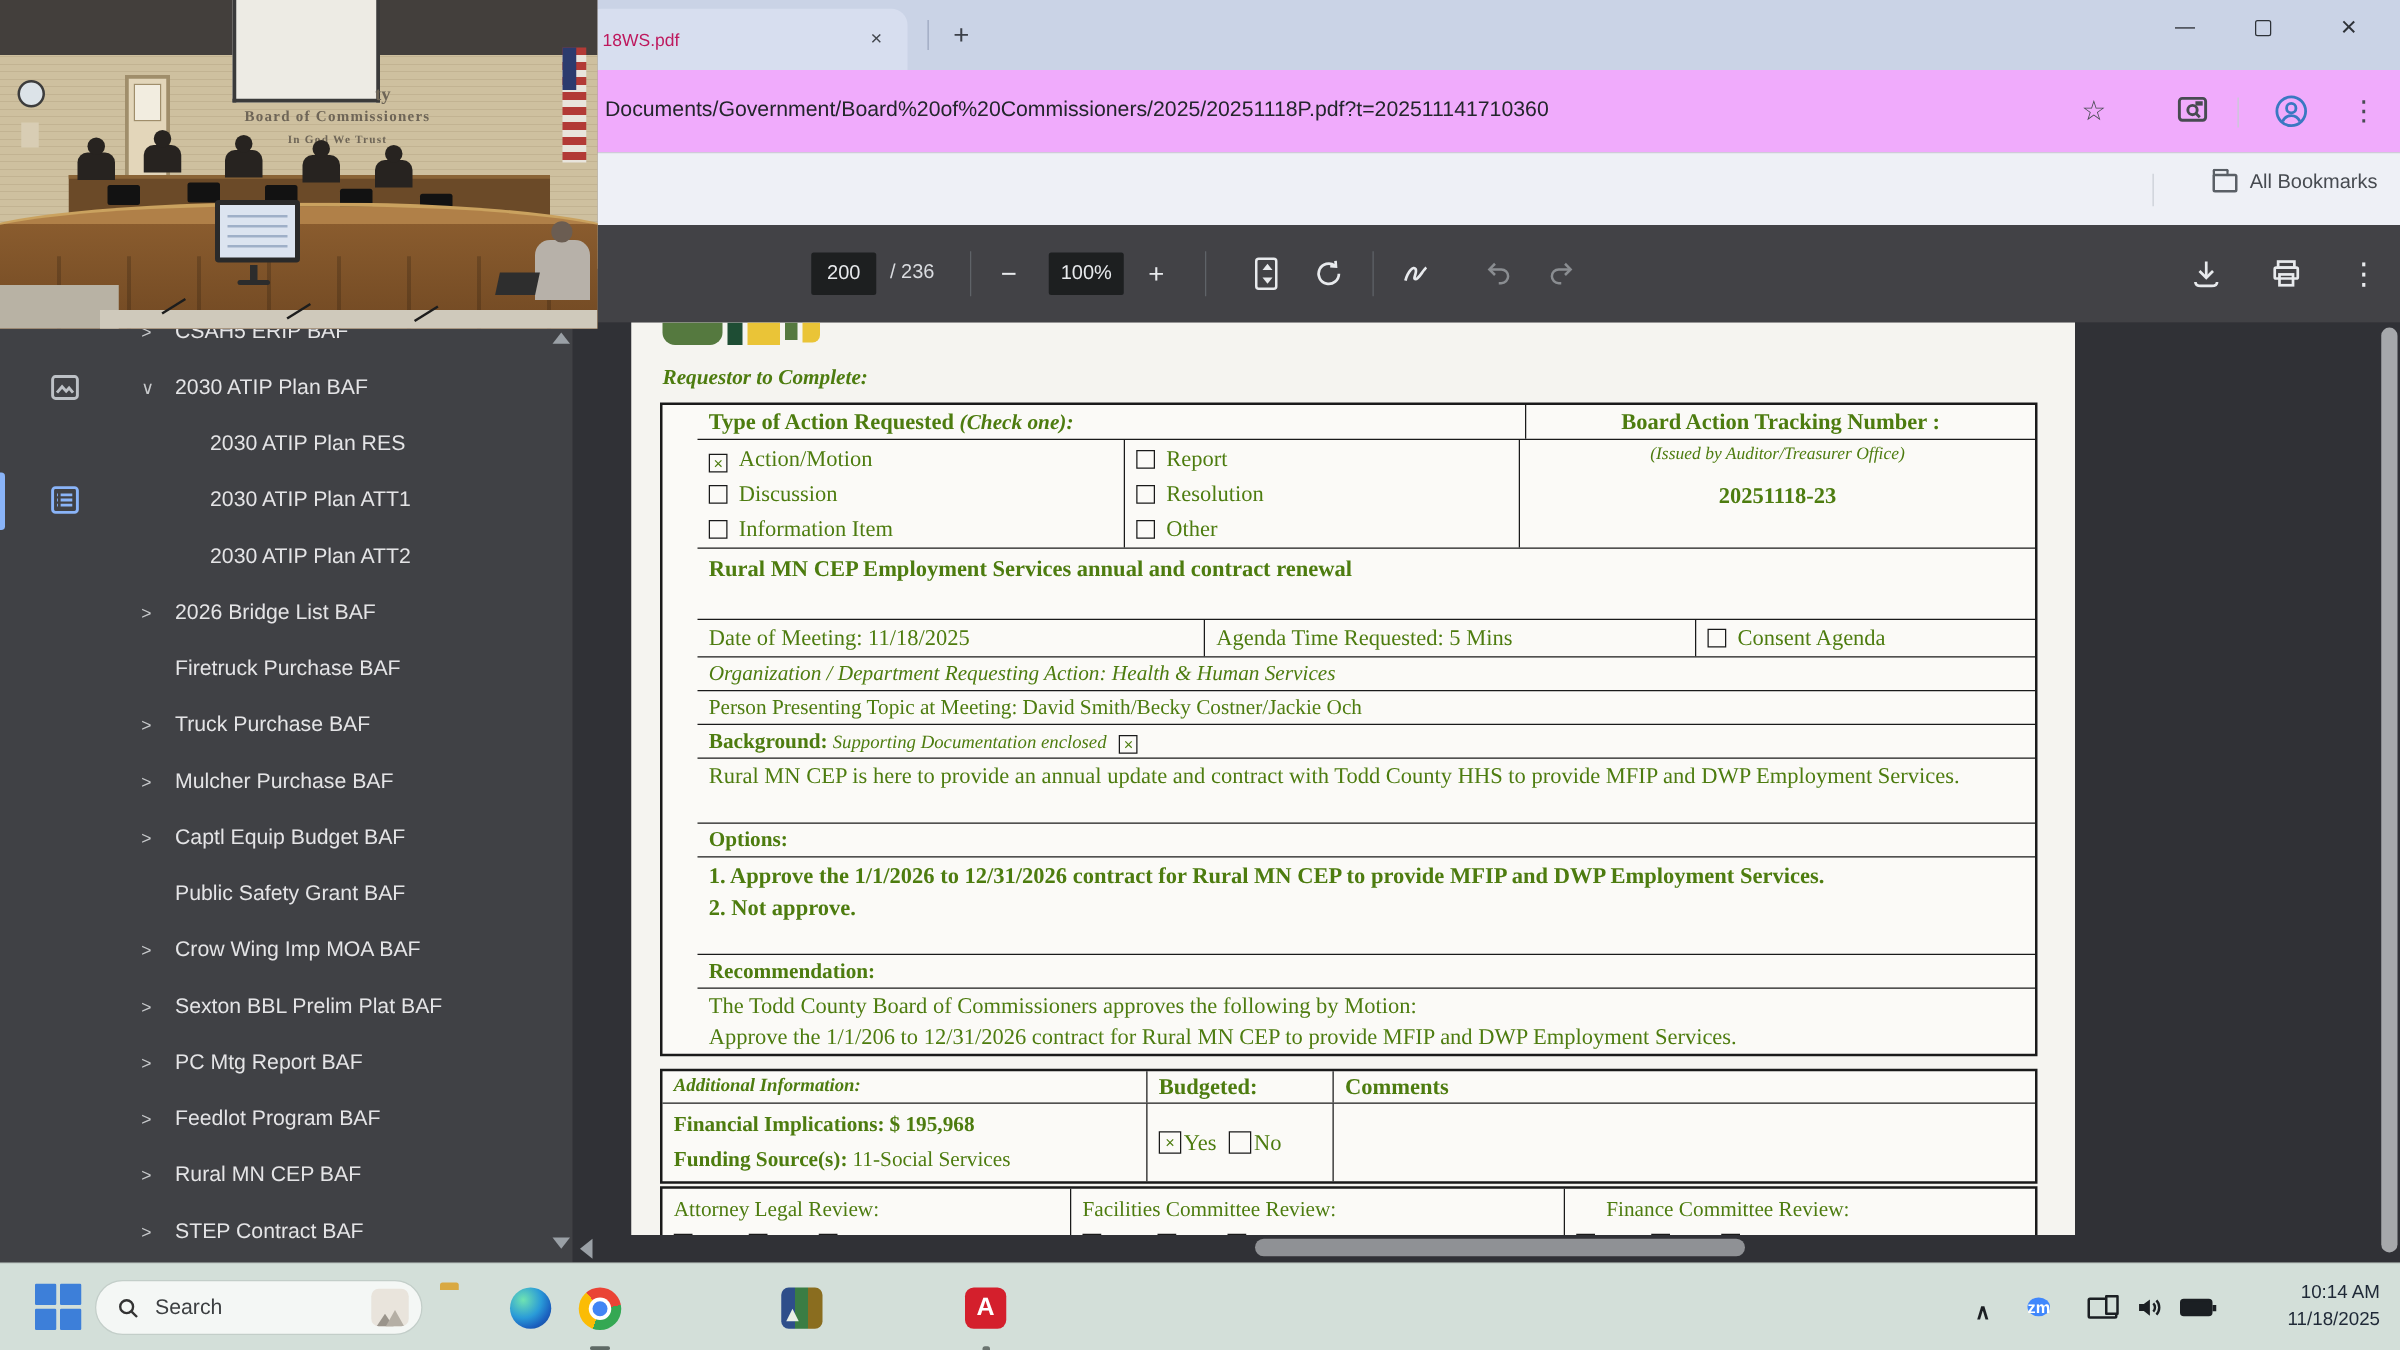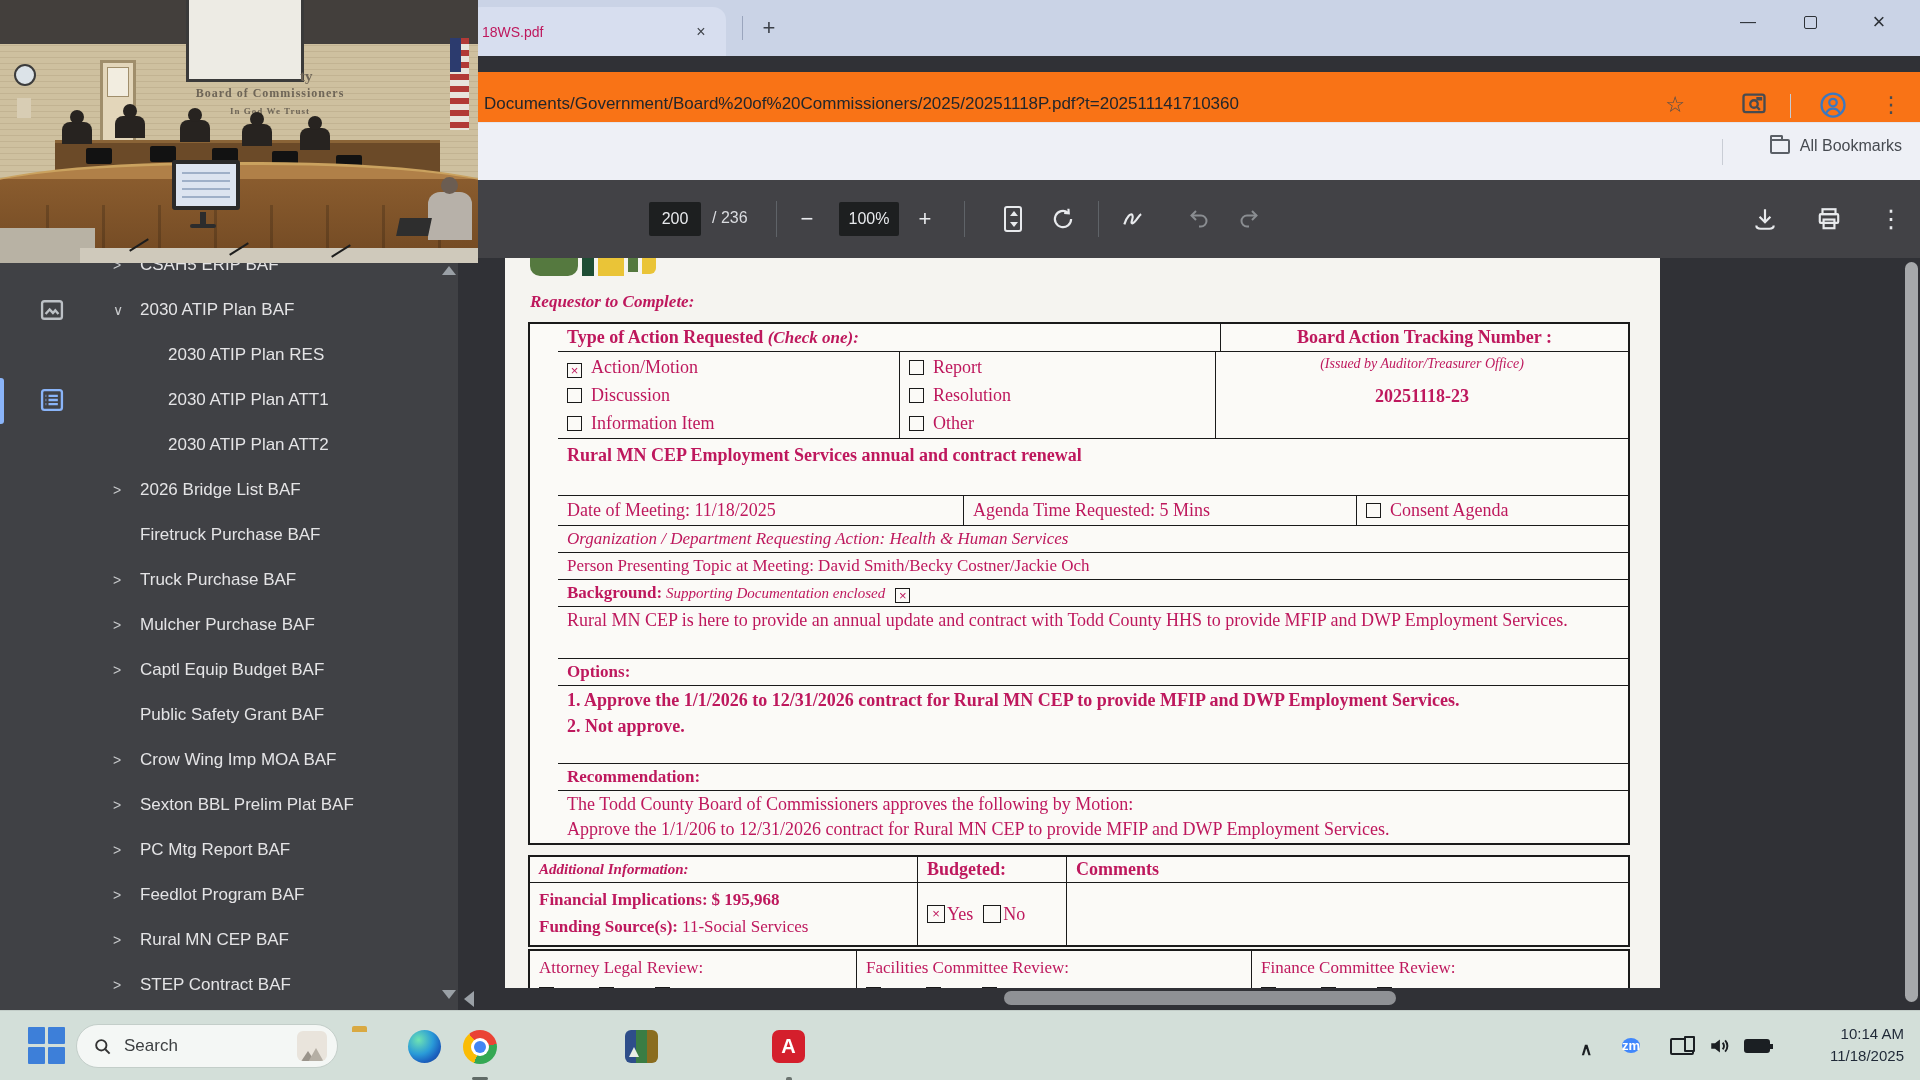--- a/index.html
+++ b/index.html
@@ -14,21 +14,21 @@
     border-radius:13px 13px 0 0;display:flex;align-items:center;padding:0 14px;}
   .tab-title{font-size:14px;color:#be185d;flex:1;}
   .tab-close{width:22px;height:22px;border-radius:50%;text-align:center;line-height:21px;
     font-size:16px;color:#41454c;}
   .tab-sep{left:742px;top:16px;width:1px;height:24px;background:#9aa5bd;}
   .newtab{left:756px;top:16px;width:26px;height:26px;font-size:22px;color:#3c4049;
     text-align:center;line-height:24px;}
   .wctl{top:0;width:62px;height:44px;display:flex;align-items:center;justify-content:center;
     color:#2e3238;font-size:16px;}
   .wctl-restore{width:13px;height:13px;border:1.6px solid #2e3238;border-radius:2px;}
-  .addressbar{left:0;top:56px;width:1920px;height:66px;background:#f97316;margin-top:16px;}
+  .addressbar{left:0;top:56px;width:1920px;height:66px;background:#f0abfc;}
   .url{left:484px;top:22px;font-size:17px;color:#23262b;white-space:nowrap;}
   .abar-ic{top:18px;width:30px;height:30px;color:#474b51;font-size:22px;text-align:center;line-height:30px;}
   .abar-sep{left:1790px;top:22px;width:1px;height:24px;background:#c6cbd4;}
   .bookmarksbar{left:0;top:122px;width:1920px;height:58px;background:#eef0f6;
     border-top:1px solid #e2e5ec;}
   .allbm{right:18px;top:14px;display:flex;align-items:center;gap:10px;color:#474b51;font-size:16px;}
   .bm-sep{left:1722px;top:16px;width:1px;height:26px;background:#c9cdd5;}
   .folder-ic{width:20px;height:15px;border:2px solid #5a5f66;border-radius:2px;position:relative;}
   .folder-ic:before{content:"";position:absolute;left:-2px;top:-6px;width:9px;height:4px;
     border:2px solid #5a5f66;border-bottom:none;border-radius:2px 2px 0 0;}
@@ -57,21 +57,21 @@
   .tri-up{width:0;height:0;border:7px solid transparent;border-bottom:9px solid #9aa0a6;border-top:none;}
   .tri-down{width:0;height:0;border:7px solid transparent;border-top:9px solid #9aa0a6;border-bottom:none;}
   .tri-left{width:0;height:0;border:8px solid transparent;border-right:10px solid #9aa0a6;border-left:none;}
 
   .canvas{left:458px;top:0;width:1462px;height:752px;background:#303136;}
   .vscroll{right:2px;top:4px;width:13px;height:740px;background:#a6a8ab;border-radius:7px;}
   .hscroll{left:546px;top:733px;width:392px;height:14px;background:#8f9195;border-radius:7px;}
 
   
   .page{left:47px;top:0;width:1155px;height:730px;background:#f5f4f0;overflow:hidden;
-    font-family:"Liberation Serif",serif;color:#be185d;}
+    font-family:"Liberation Serif",serif;color:#4d7c0f;}
   .b{font-weight:bold;} .i{font-style:italic;}
   .tbl{position:absolute;left:23px;width:1102px;border:2px solid #1a1a1a;background:#fbfaf7;}
   .row{display:flex;border-bottom:1.5px solid #1a1a1a;}
   .row:last-child{border-bottom:none;}
   .cell{border-right:1.5px solid #1a1a1a;padding:2px 9px;overflow:hidden;}
   .cell:last-child{border-right:none;flex:1;}
   .fs17{font-size:17px;} .fs18{font-size:18px;}
   .cbx{display:inline-block;width:15px;height:15px;border:1.6px solid #1a1a1a;margin-right:9px;
     vertical-align:-2px;font-size:13px;line-height:13px;text-align:center;
     font-family:"Liberation Sans",sans-serif;}
@@ -464,21 +464,21 @@
           <div class="row" style="height:118px;border-bottom:none;">
             <div class="cell rvw" style="width:327px;padding-top:4px;">
               <div class="fs17" style="line-height:26px;">Attorney Legal Review:</div>
               <div style="margin-top:4px;"><span class="cbx"></span><span class="lab">Yes</span><span class="cbx"></span><span class="lab">No</span><span class="cbx"></span><span class="lab">N/A</span></div>
             </div>
             <div class="cell rvw" style="width:395px;padding-top:4px;">
               <div class="fs17" style="line-height:26px;">Facilities Committee Review:</div>
               <div style="margin-top:4px;"><span class="cbx"></span><span class="lab">Yes</span><span class="cbx"></span><span class="lab">No</span><span class="cbx"></span><span class="lab">N/A</span></div>
             </div>
             <div class="cell rvw" style="padding-top:4px;">
-              <div class="fs17" style="line-height:26px;">Finance Committee Review:</div>
+              <div class="fs17" style="line-height:26px;margin-left:24px;">Finance Committee Review:</div>
               <div style="margin-top:4px;"><span class="cbx"></span><span class="lab">Yes</span><span class="cbx"></span><span class="lab">No</span><span class="cbx"></span><span class="lab">N/A</span></div>
             </div>
           </div>
         </div>
       </div>
 
       <div class="abs vscroll"></div>
       <div class="abs tri-left" style="left:6px;top:733px;"></div>
       <div class="abs hscroll"></div>
     </div>

